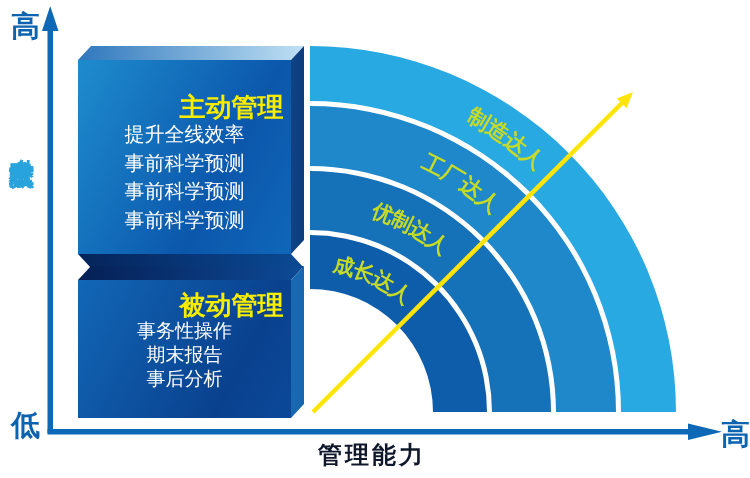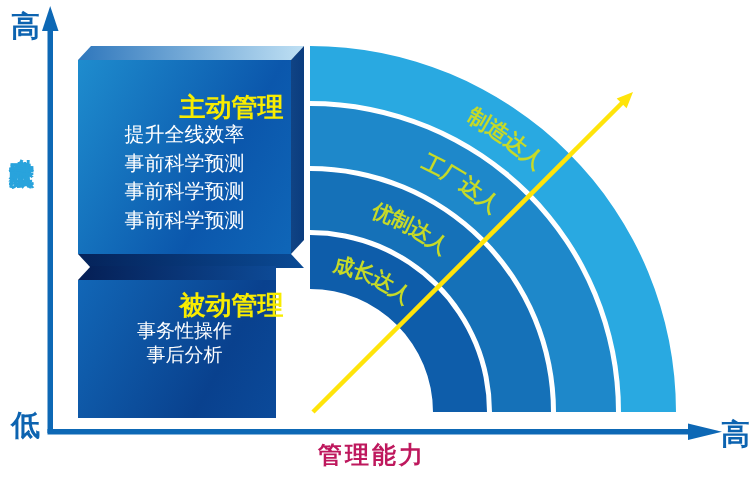--- a/index.html
+++ b/index.html
@@ -13,37 +13,37 @@
   .axis-lbl { position:absolute; font-weight:bold; color:#0c63b0; font-size:29px; line-height:1; }
   .lbl-high-top  { left:11px;  top:12px; }
   .lbl-low       { left:11px;  top:411px; }
   .lbl-high-right{ left:721px; top:420px; }
   .lbl-y {
     position:absolute; left:8px; top:138px; writing-mode:vertical-rl; text-orientation:upright;
     font-size:25px; font-weight:bold; color:#29a3dc; letter-spacing:1px; line-height:1.08;
   }
   .lbl-x {
     position:absolute; left:318px; top:443px; font-size:24px; font-weight:bold;
-    color:#be185d; letter-spacing:3px; line-height:1;
+    color:#0f172a; letter-spacing:3px; line-height:1;
   }
 
   
   .box { position:absolute; }
   .face { position:absolute; inset:0; }
   #topbox { left:78px; top:46px; width:226px; height:222px; }
   #topbox .face-top   { clip-path:polygon(13px 0px, 226px 0px, 213px 14px, 0px 14px);
                         background:linear-gradient(90deg,#2f77bc 0%, #bfe0f4 100%); }
   #topbox .face-right { clip-path:polygon(213px 14px, 226px 0px, 226px 194px, 213px 208px);
                         background:linear-gradient(90deg,#79bce8 0%, #0a3c7e 100%); }
   #topbox .face-front { clip-path:polygon(0px 14px, 213px 14px, 213px 208px, 0px 208px);
                         background:linear-gradient(118deg,#1f8ecf 0%, #0b57ac 62%, #1069ba 100%); }
   #topbox .face-bottom{ clip-path:polygon(0px 208px, 213px 208px, 226px 222px, 13px 222px);
                         background:linear-gradient(90deg,#05235a 0%, #0a4a94 100%); }
 
-  #botbox { left:78px; top:266px; width:198px; height:152px; }
+  #botbox { left:78px; top:266px; width:226px; height:152px; }
   #botbox .face-top   { clip-path:polygon(13px 0px, 226px 0px, 213px 14px, 0px 14px);
                         background:linear-gradient(90deg,#051f55 0%, #0d4a96 100%); }
   #botbox .face-right { clip-path:polygon(213px 14px, 226px 0px, 226px 138px, 213px 152px);
                         background:linear-gradient(90deg,#54a8dc 0%, #1665ae 100%); }
   #botbox .face-front { clip-path:polygon(0px 14px, 213px 14px, 213px 152px, 0px 152px);
                         background:linear-gradient(118deg,#1268b8 0%, #09418e 70%, #0b4a9a 100%); }
 
   .box-title { position:absolute; left:0; width:213px; text-align:center;
                color:#f8ec00; font-weight:bold; line-height:1;margin-left:47px; }
   #topbox .box-title { top:48px; font-size:26px; }
@@ -108,20 +108,21 @@
     </div>
   </div>
 
   <div class="box" id="botbox">
     <div class="face face-top"></div>
     <div class="face face-right"></div>
     <div class="face face-front"></div>
     <div class="box-title">被动管理</div>
     <div class="box-items">
       <div>事务性操作</div>
+      <div>期末报告</div>
       <div>事后分析</div>
     </div>
   </div>
 
   <div class="axis-lbl lbl-high-top">高</div>
   <div class="lbl-y">对企业潜在贡献</div>
   <div class="axis-lbl lbl-low">低</div>
   <div class="lbl-x">管理能力</div>
   <div class="axis-lbl lbl-high-right">高</div>
 

